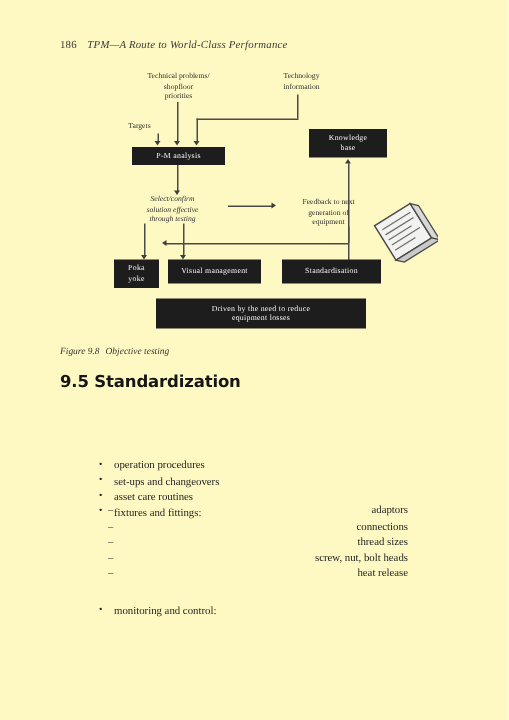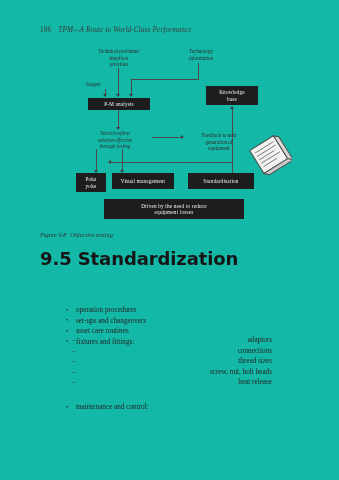--- a/index.html
+++ b/index.html
@@ -11,21 +11,21 @@
     width: 339px;
     height: 480px;
     overflow: hidden;
     font-family: "Liberation Serif", serif;
     color: #2b2b2b;
     position: relative;
   }
   .page {
     position: absolute;
     inset: 0;
-    background: #14b8a6;
+    background: #fef9c3;
   }
 
   
   .running-head {
     position: absolute;
     left: 40px;
     top: 26px;
     font-size: 7.2px;
     font-style: italic;
     color: #3a3a3a;
@@ -119,21 +119,21 @@
     color: #333;
   }
   .caption .cap-num { margin-right: 4px; }
 
   
   .section-title {
     position: absolute;
     left: 40px;
     top: 248px;
     font-family: "DejaVu Sans", sans-serif;
-    font-size: 18px;
+    font-size: 11px;
     font-weight: bold;
     color: #161616;
     letter-spacing: -0.1px;
   }
   .body-para {
     position: absolute;
     left: 40px;
     top: 266px;
     width: 258px;
     font-size: 7.3px;
@@ -317,17 +317,17 @@
 
   <ul class="list-l2" style="top:337px;">
     <li>adaptors</li>
     <li>connections</li>
     <li>thread sizes</li>
     <li>screw, nut, bolt heads</li>
     <li>heat release</li>
   </ul>
 
   <ul class="list-l1" style="top:390px;">
-    <li>maintenance and control:</li>
+    <li>monitoring and control:</li>
   </ul>
 
 
 </div>
 
 </body></html>

